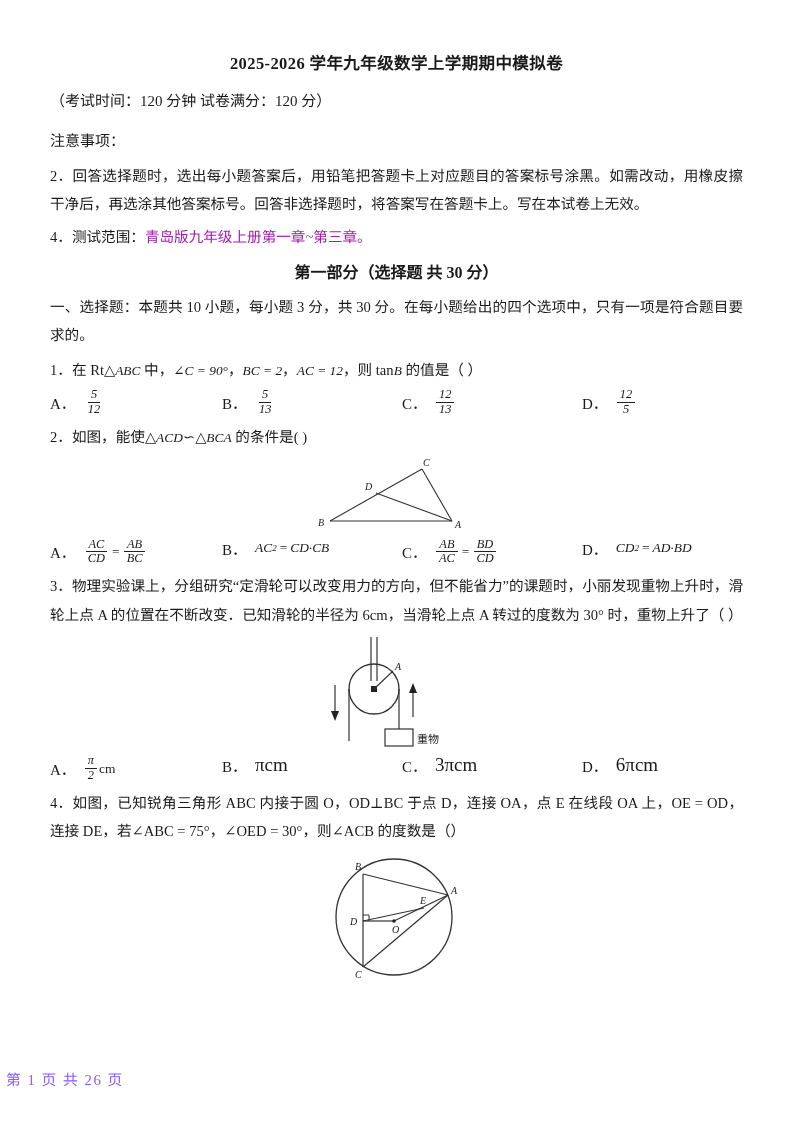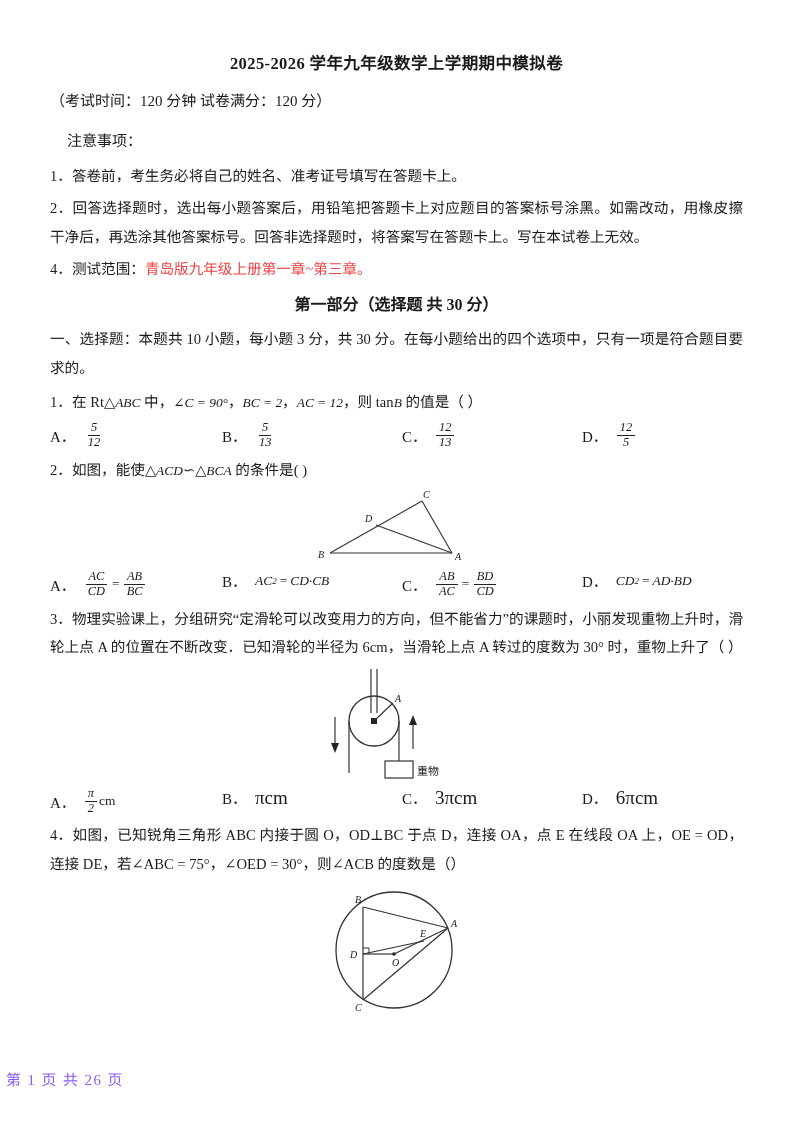--- a/index.html
+++ b/index.html
@@ -40,31 +40,31 @@
     line-height: 1.4;
   }
   .doc-subtitle {
     text-align: left;
     font-size: 15px;
     margin: 0 0 18px 0;
     line-height: 1.4;
   }
   .notice-head {
     font-size: 15px;
-    margin: 0 0 9px 17px;
+    margin: 0 0 9px 0;
     line-height: 1.5;
   }
   .notice-item {
     font-size: 14.6px;
     line-height: 1.95;
     margin: 0 0 4px 0;
     text-align: justify;
   }
   .red {
-    color: #ef4444;
+    color: #a21caf;
     margin-top: 41px;
   }
   .part-title {
     text-align: center;
     font-size: 16px;
     font-weight: 700;
     margin: 10px 0 8px 0;
     line-height: 1.5;
   }
   .section-intro {
@@ -177,21 +177,20 @@
 </head>
 <body>
 
 <div class="page">
  <div class="content">
 
   <div class="doc-title">2025-2026 学年九年级数学上学期期中模拟卷</div>
   <div class="doc-subtitle">（考试时间：120 分钟    试卷满分：120 分）</div>
 
   <div class="notice-head">注意事项：</div>
-  <div class="notice-item">1．答卷前，考生务必将自己的姓名、准考证号填写在答题卡上。</div>
   <div class="notice-item">2．回答选择题时，选出每小题答案后，用铅笔把答题卡上对应题目的答案标号涂黑。如需改动，用橡皮擦干净后，再选涂其他答案标号。回答非选择题时，将答案写在答题卡上。写在本试卷上无效。</div>
   <div class="notice-item"><span>4．测试范围：</span><span class="red">青岛版九年级上册第一章~第三章。</span></div>
 
   <div class="part-title">第一部分（选择题 共 30 分）</div>
   <div class="section-intro">一、选择题：本题共 10 小题，每小题 3 分，共 30 分。在每小题给出的四个选项中，只有一项是符合题目要求的。</div>
 
   <div class="question">
     <span>1．</span><span>在 Rt△</span><span class="mathit">ABC</span><span> 中，</span><span class="mathit">∠C = 90°</span><span>，</span><span class="mathit">BC = 2</span><span>，</span><span class="mathit">AC = 12</span><span>，则 tan</span><span class="mathit">B</span><span> 的值是（  ）</span>
   </div>
   <div class="options">

